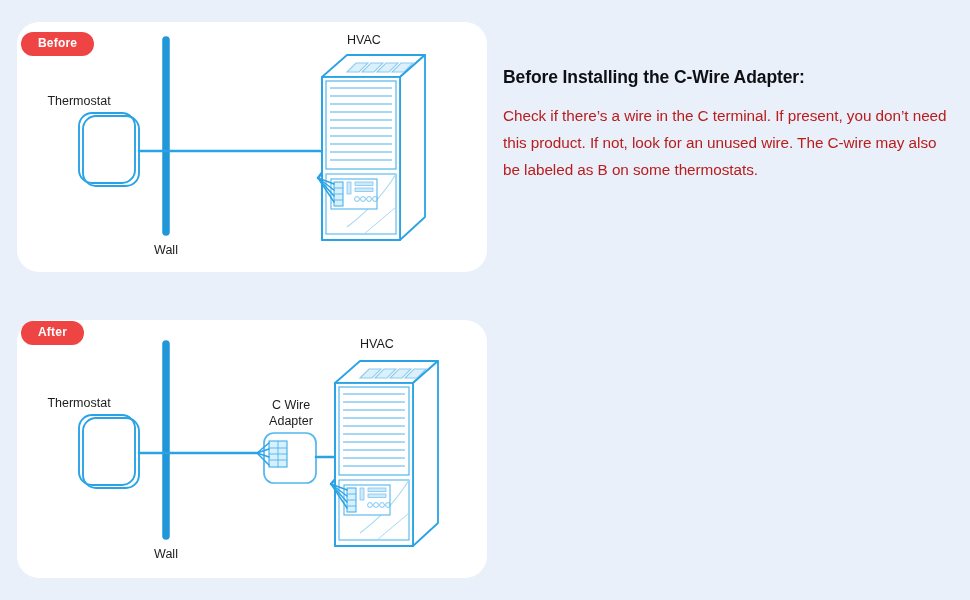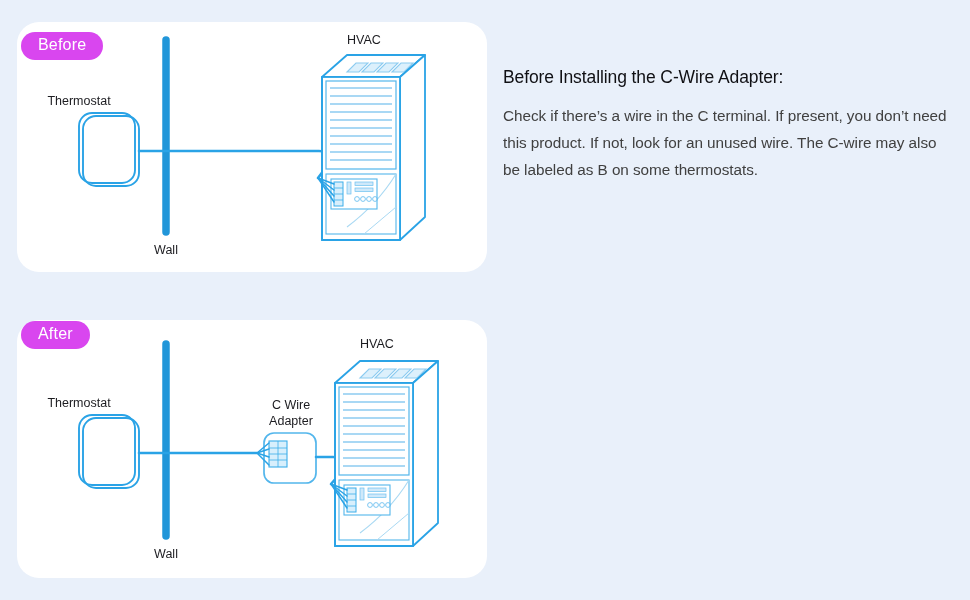--- a/index.html
+++ b/index.html
@@ -38,24 +38,24 @@
     border-radius: 22px;
   }
   .section-before .card { top: 22px; height: 250px; }
   .section-after  .card { top: 20px; height: 258px; }
 
   
   .badge {
     position: absolute;
     left: 21px;
     top: 32px;
-    background: #d946ef;
+    background: #ef4444;
     color: #ffffff;
-    font-size: 16px;
-    font-weight: normal;
+    font-size: 12px;
+    font-weight: bold;
     letter-spacing: 0.2px;
     padding: 5px 17px 6px 17px;
     border-radius: 14px;
     line-height: 1.05;
     white-space: nowrap;
   }
   .section-after .badge { top: 21px; }
 
   
   .diagram {
@@ -77,29 +77,29 @@
   .textcol {
     position: absolute;
     left: 503px;
     width: 452px;
   }
   .section-before .textcol { top: 67px; }
 
   .heading {
     margin: 0 0 14px 0;
     font-size: 17.5px;
-    font-weight: normal;
+    font-weight: bold;
     color: #101014;
     letter-spacing: -0.1px;
     line-height: 1.2;
   }
   .body-text {
     margin: 0;
     font-size: 15.3px;
-    color: #404040;
+    color: #b91c1c;
     line-height: 1.78;
     letter-spacing: -0.05px;
   }
 </style>
 </head>
 <body>
 
 <div class="page">
 
   <div class="section section-before">

